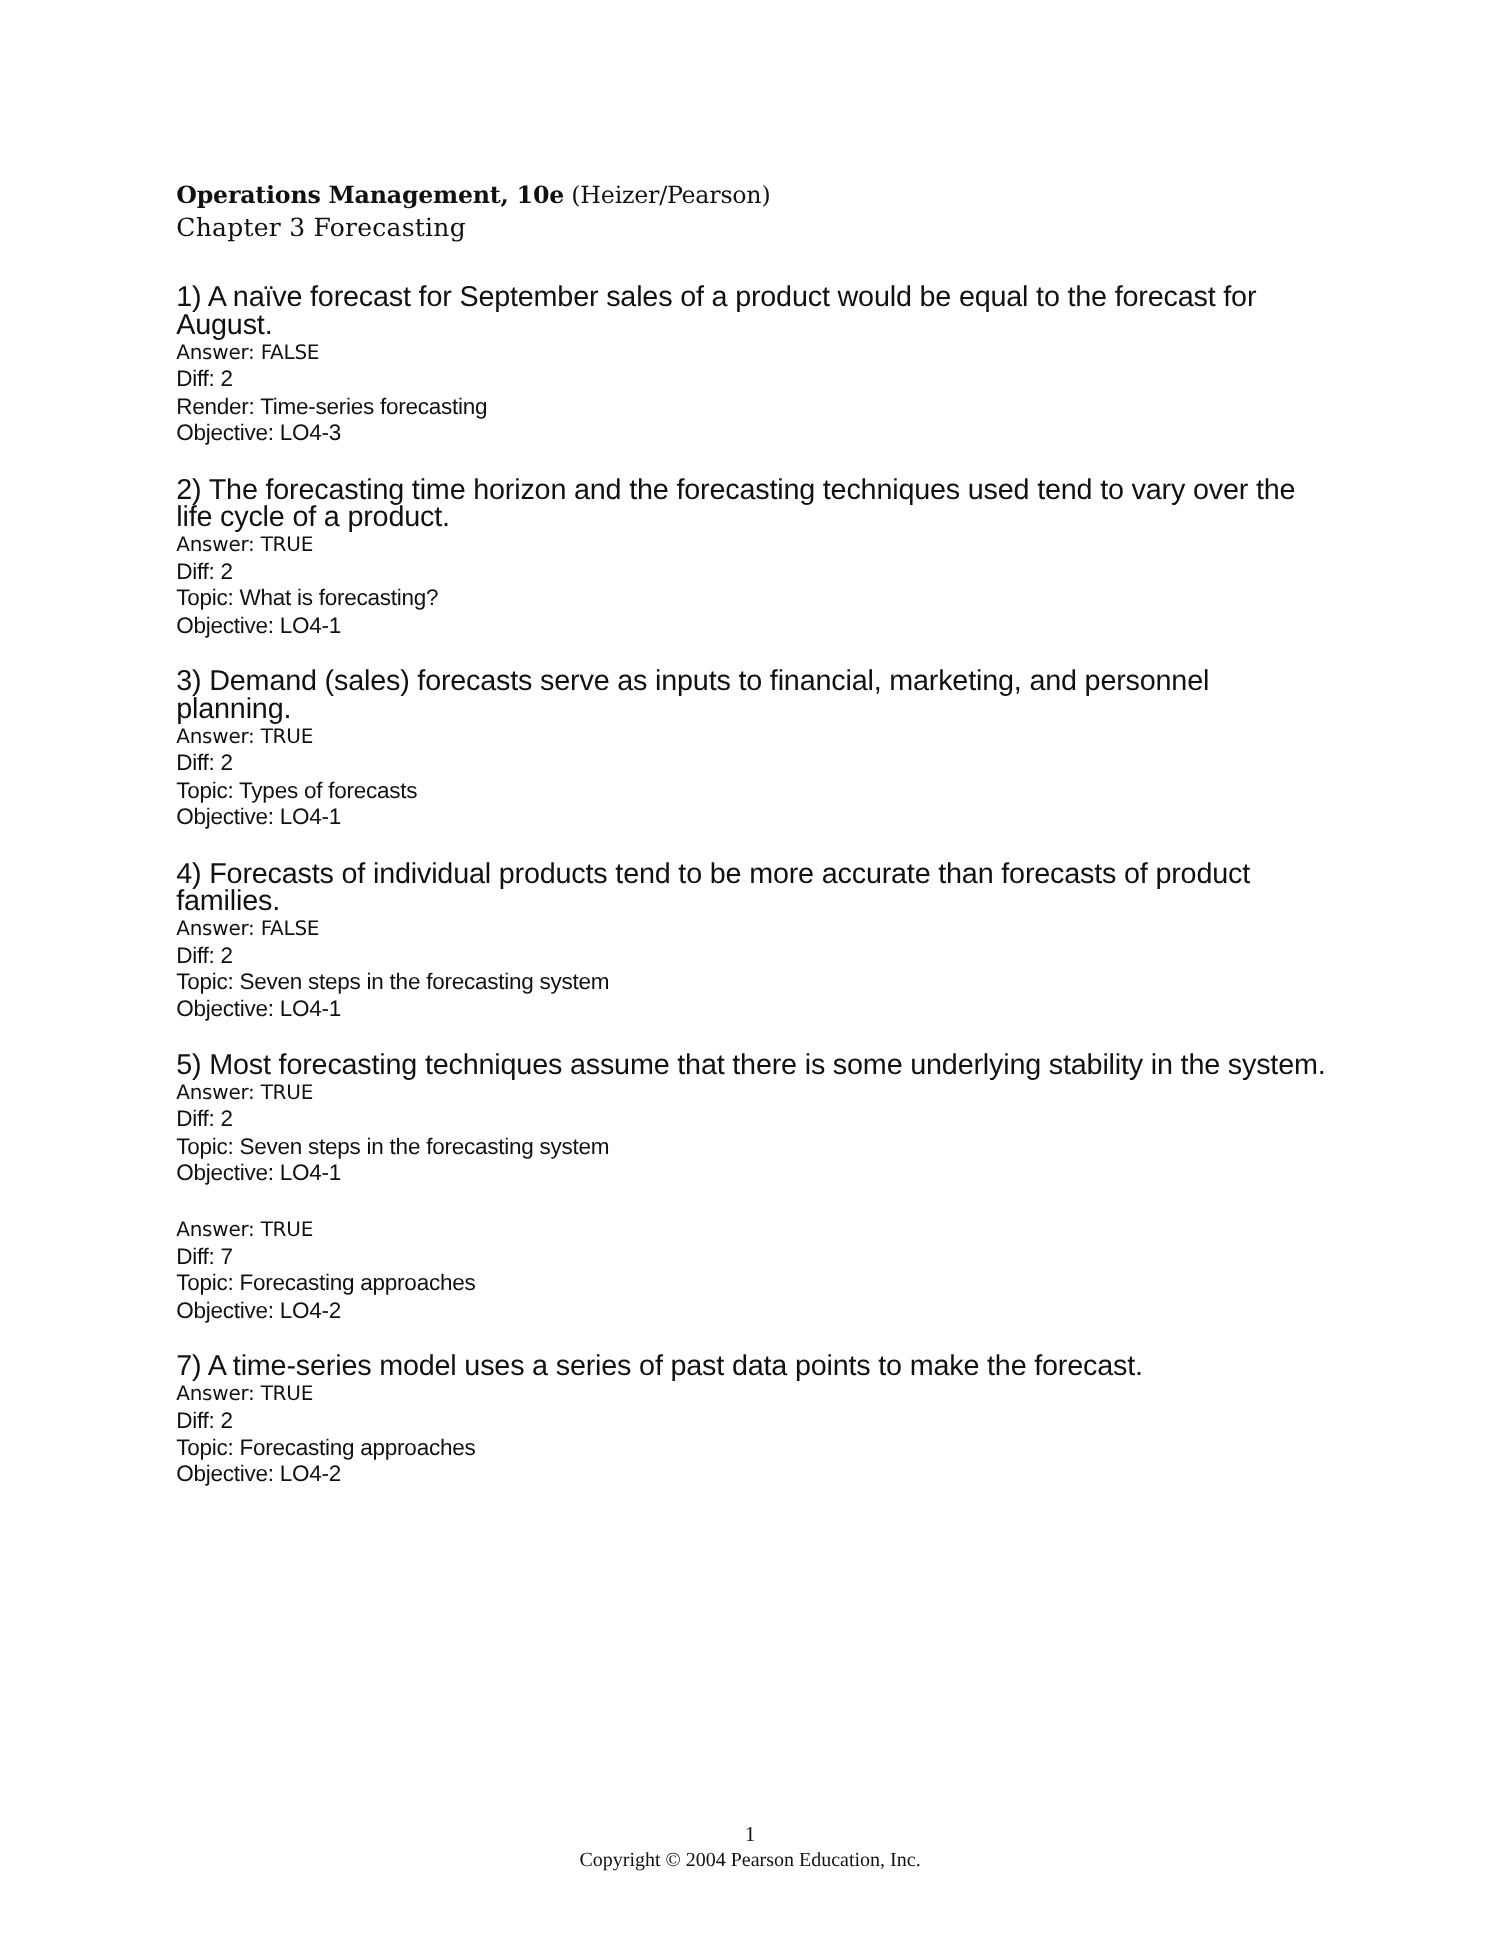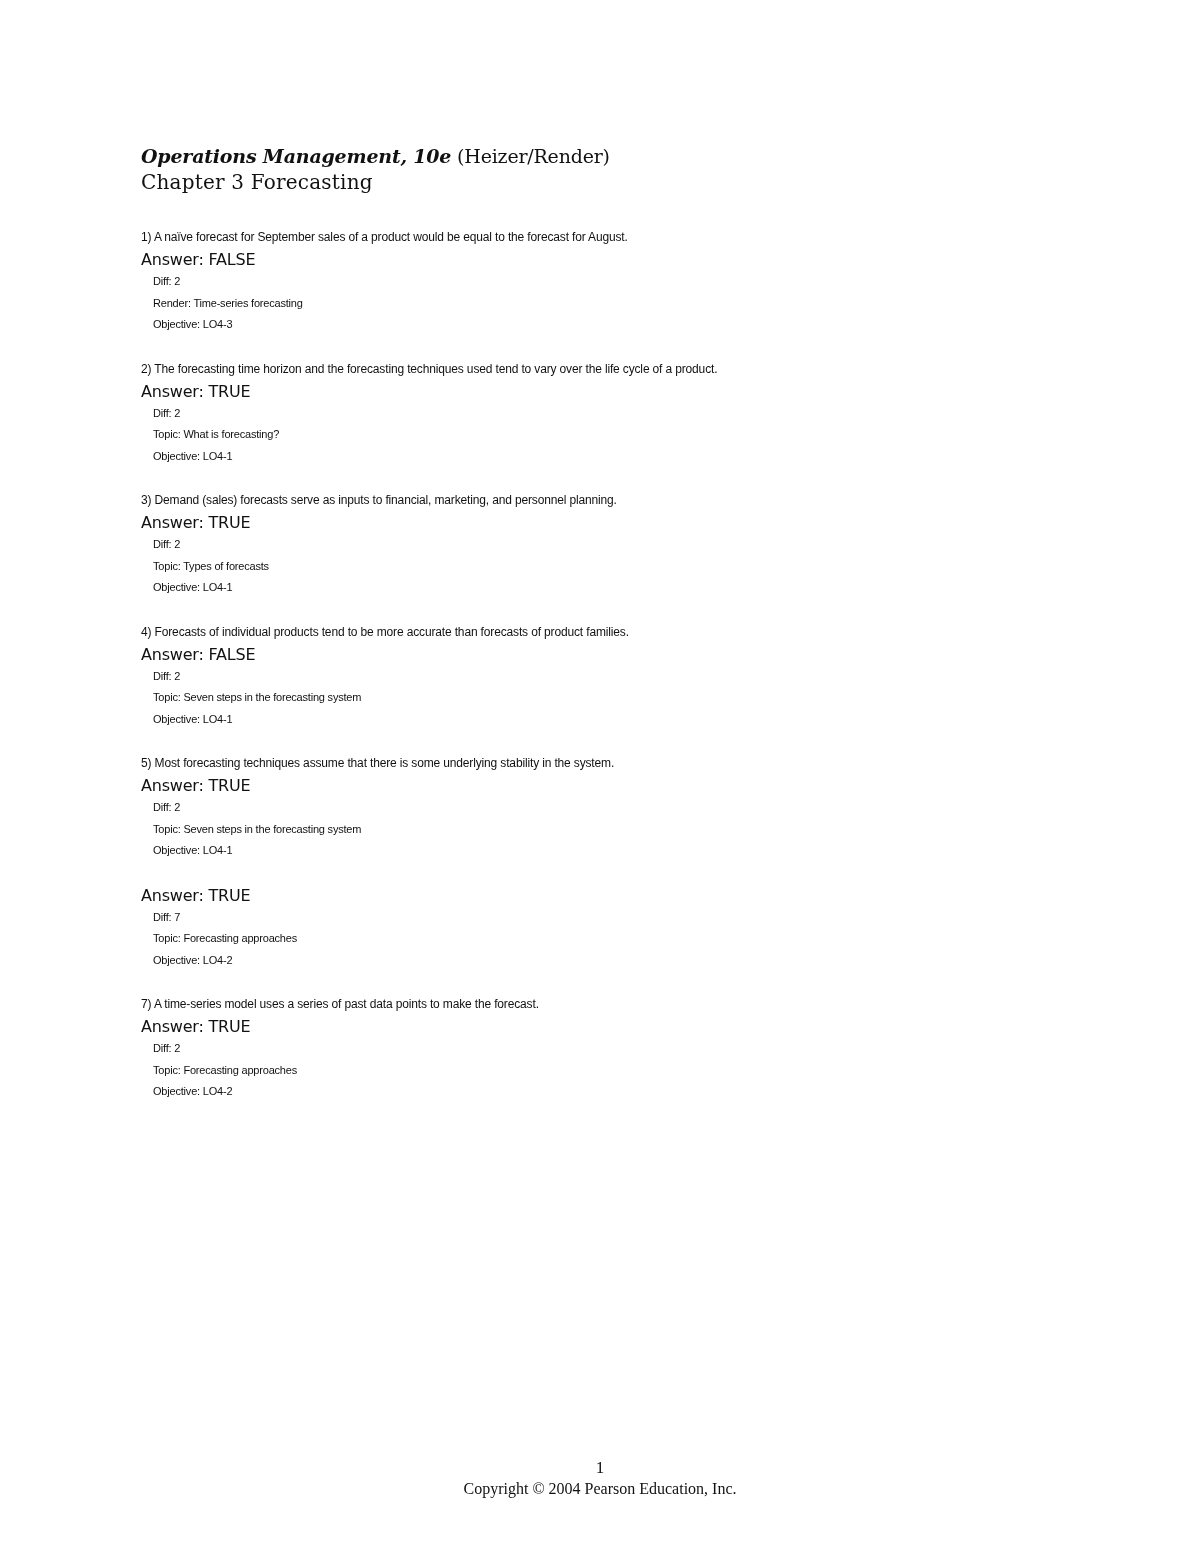--- a/index.html
+++ b/index.html
@@ -1,39 +1,39 @@
 <!DOCTYPE html>
 <html><head>
 <meta charset="utf-8">
 <style>
   html, body { margin: 0; padding: 0; background: #ffffff; }
   body { width: 1200px; height: 1553px; position: relative; overflow: hidden; color: #111; }
   .page { position: absolute; left: 0; top: 0; width: 1200px; height: 1553px; background: #fff; }
   .header { position: absolute; left: 141px; top: 143px; font-family: "DejaVu Serif", serif; }
   .title-line { font-size: 19px; line-height: 26px; white-space: nowrap; letter-spacing: -0.2px; }
-  .title-line .italic { font-style: italic; font-weight: bold; text-align: right; }
+  .title-line .italic { font-weight: bold; text-align: right; }
   .chapter-line { font-size: 20px; line-height: 26px; white-space: nowrap; letter-spacing: 0.2px; }
   .questions { position: absolute; left: 141px; top: 226px; width: 920px; font-family: "Liberation Sans", sans-serif; }
   .q { margin-bottom: 22px; }
-  .q-text { font-size: 12px; line-height: 22px; letter-spacing: -0.15px; }
+  .q-text { font-size: 23px; line-height: 22px; letter-spacing: -0.15px; }
   .q-answer { font-size: 17px; line-height: 23px; font-family: "DejaVu Sans", sans-serif; font-size: 16px; letter-spacing: -0.2px; }
-  .q-meta { font-size: 11px; line-height: 21.5px; letter-spacing: -0.2px; margin-left: 12px; }
+  .q-meta { font-size: 18px; line-height: 21.5px; letter-spacing: -0.2px; }
   .footer { position: absolute; left: 0; width: 1200px; top: 1458px; text-align: center; font-family: "Liberation Serif", serif; }
   .page-num { font-size: 17px; line-height: 20px; }
   .copyright { font-size: 16px; line-height: 22px; }
 </style>
 </head>
 <body>
 
 <div class="page">
 
   <div class="header">
     <div class="title-line">
       <span class="italic">Operations Management, 10e</span>
-      <span>(Heizer/Render)</span>
+      <span>(Heizer/Pearson)</span>
     </div>
     <div class="chapter-line">Chapter 3  Forecasting</div>
   </div>
 
   <div class="questions">
 
     <div class="q">
       <div class="q-text">1) A naïve forecast for September sales of a product would be equal to the forecast for August.</div>
       <div class="q-answer">Answer:  FALSE</div>
       <div class="q-meta">Diff: 2</div>

